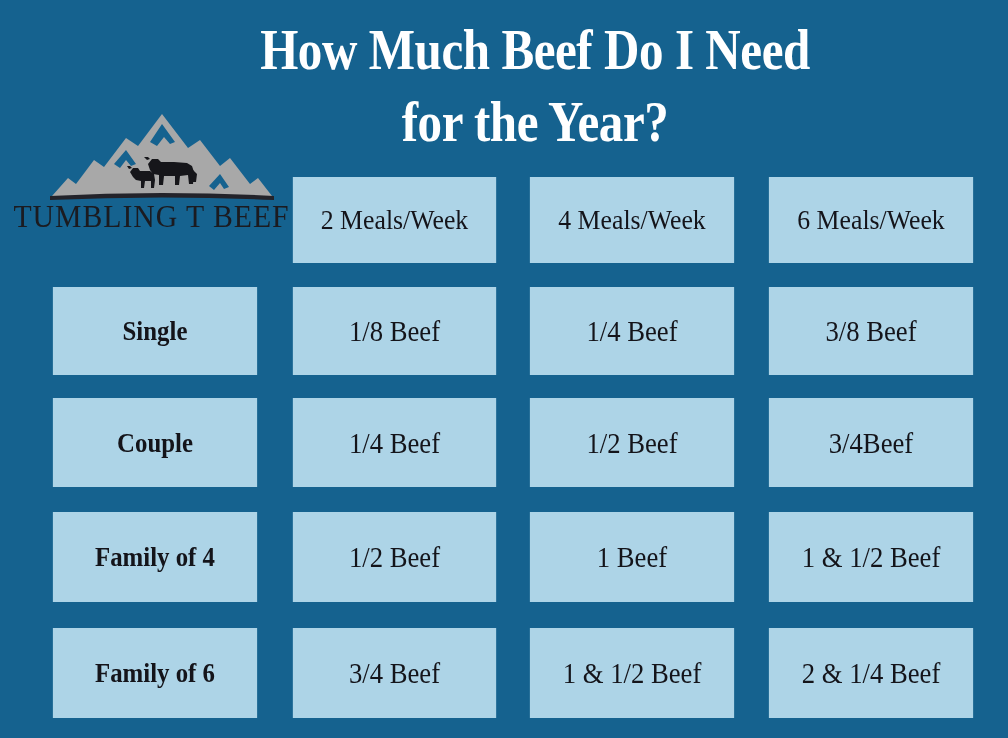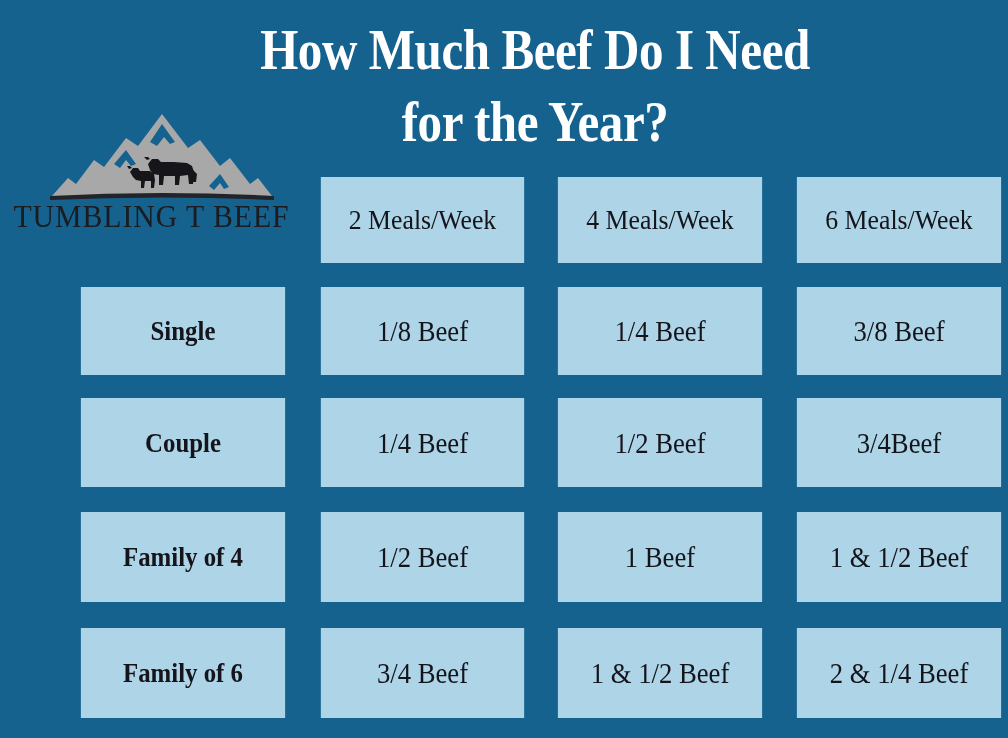--- a/index.html
+++ b/index.html
@@ -64,21 +64,20 @@
     white-space: nowrap;
   }
 
   
   #beef-table {
     position: absolute;
     left: 0;
     top: 0;
     width: 852px;
     height: 738px;
-    margin-left: 28px;
   }
   .cell {
     position: absolute;
     background: #ADD4E7;
     box-sizing: border-box;
     display: flex;
     align-items: center;
     justify-content: center;
     color: #14141A;
     font-family: "Liberation Serif", "DejaVu Serif", serif;

